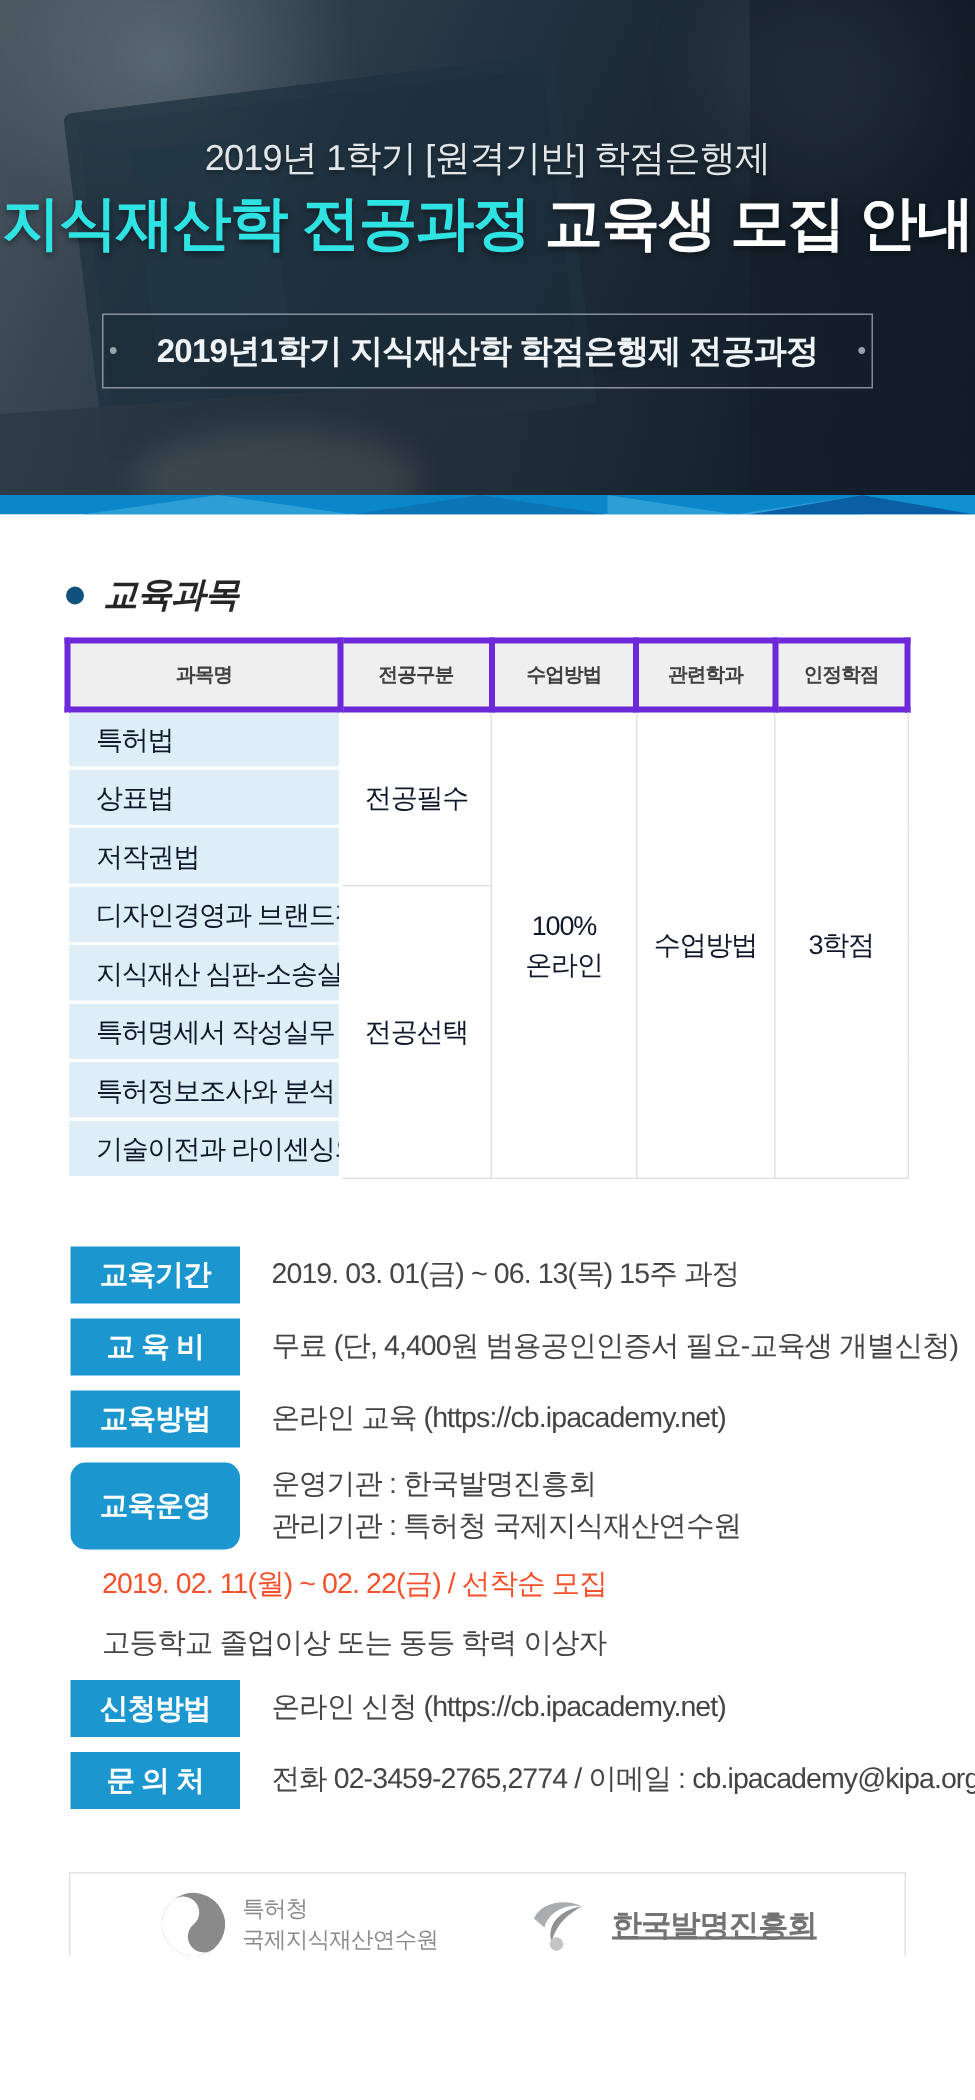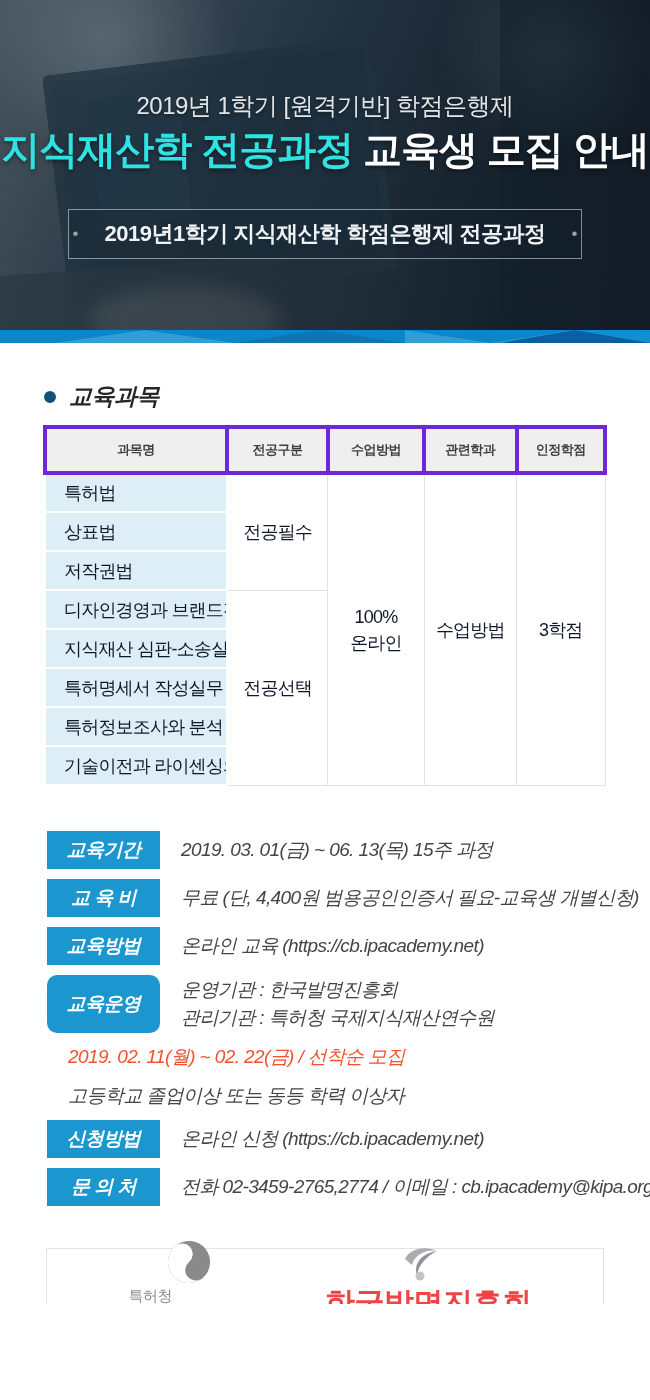--- a/index.html
+++ b/index.html
@@ -96,21 +96,21 @@
   td.subject {
     background: #ddeef7; border: 2px solid #fff;
     padding-left: 18px; text-align: left; white-space: nowrap; overflow: hidden;
   }
   td.cell-white {
     background: #fff; border: 1px solid #e2e2e2; text-align: center; vertical-align: middle;
   }
   td.cell-white .stack { display: flex; flex-direction: column; line-height: 1.45; }
 
   
-  .info-list { margin: 45px 0 0 47px; font-style: italic; }
+  .info-list { margin: 45px 0 0 47px; }
   .info-row { display: flex; align-items: stretch; margin-bottom: 10px; }
   .info-label {
     width: 113px; min-height: 38px; flex: none;
     background: #1b96cf; color: #fff;
     font-size: 19px; font-weight: 700; letter-spacing: -0.5px;
     display: flex; align-items: center; justify-content: center;
   }
   .info-row.tall .info-label { min-height: 58px; border-radius: 10px; }
   .info-value {
     margin-left: 21px; display: flex; flex-direction: column; justify-content: center;
@@ -118,23 +118,23 @@
     white-space: nowrap;
   }
   .info-value.red { color: #f4512c; }
 
   
   .footer-box {
     margin: 42px auto 0; width: 558px; height: 70px;
     border: 1px solid #e3e3e3;
     display: flex; align-items: center; justify-content: center; gap: 58px;
   }
-  .logo { display: flex; align-items: center; flex-direction: column; }
+  .logo { display: flex; align-items: center; }
   .logo-kipo-text { margin-left: 10px; font-size: 15px; color: #8a8a8a; line-height: 1.4; letter-spacing: -0.5px; }
-  .logo-kipa-text { margin-left: 8px; font-size: 30px; font-weight: 800; color: #ef4444; letter-spacing: -0.5px; }
+  .logo-kipa-text { margin-left: 8px; font-size: 20px; font-weight: 800; color: #737373; letter-spacing: -0.5px; text-decoration: underline; }
 </style>
 </head>
 <body>
 
 <div class="page">
 
   <div class="hero">
     <div class="hero-shape hero-bokeh1"></div>
     <div class="hero-shape hero-bokeh2"></div>
     <div class="hero-shape hero-laptop-screen"></div>

